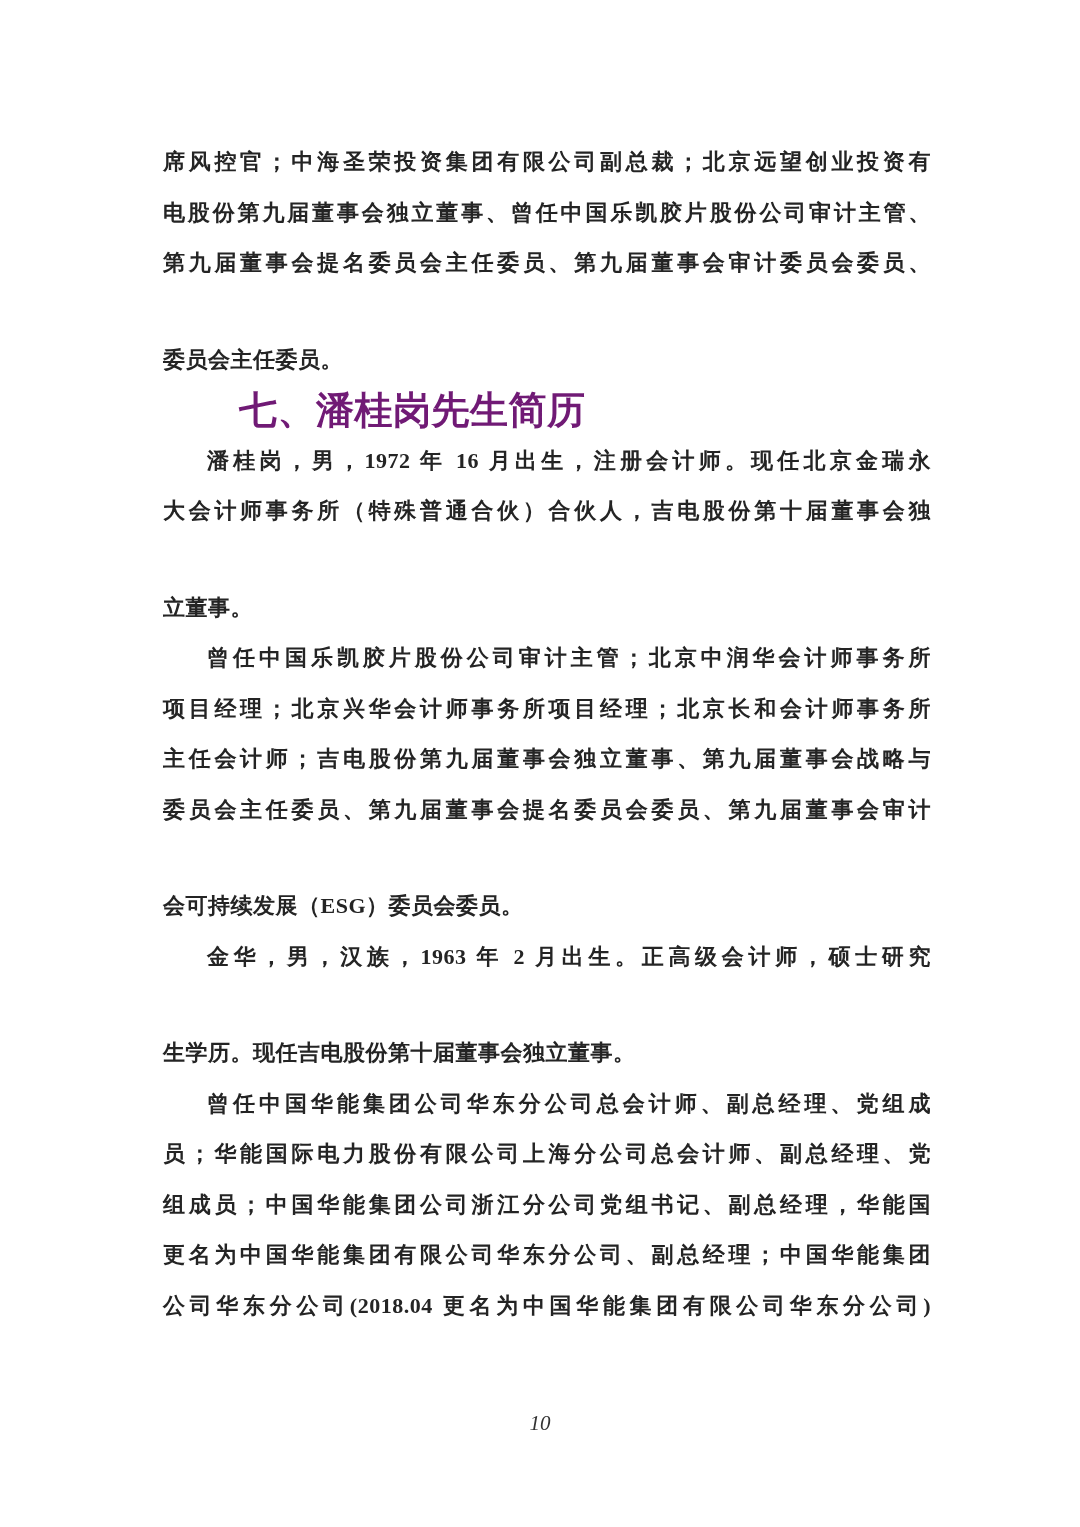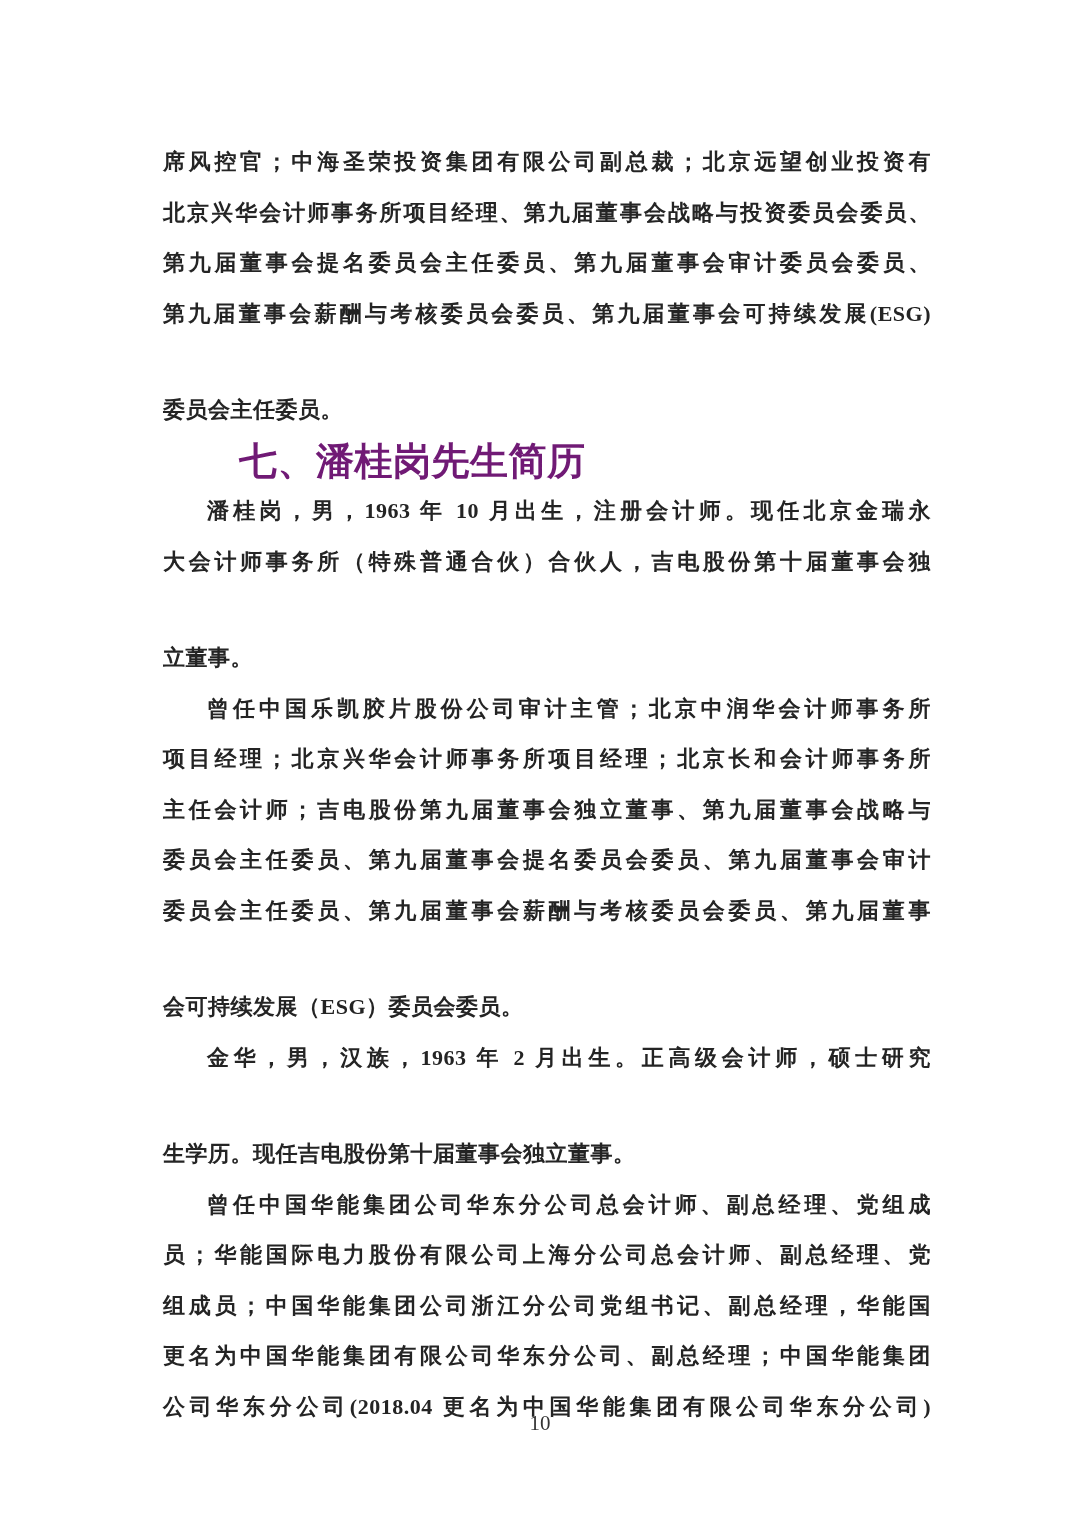--- a/index.html
+++ b/index.html
@@ -53,41 +53,40 @@
   }
   .page-num {
     position: absolute;
     top: 1408px;
     left: 0;
     width: 100%;
     text-align: center;
     font-size: 21px;
     line-height: 30px;
     color: #333333;
+    font-style: italic;
   }
 </style>
 </head>
 <body>
 
 <div class="page">
   <div class="text-col">
     <div class="line just">席风控官；中海圣荣投资集团有限公司副总裁；北京远望创业投资有</div>
-    <div class="line just">北京兴华会计师事务所项目经理、第九届董事会战略与投资委员会委员、</div>
+    <div class="line just">电股份第九届董事会独立董事、曾任中国乐凯胶片股份公司审计主管、</div>
     <div class="line just">第九届董事会提名委员会主任委员、第九届董事会审计委员会委员、</div>
-    <div class="line just">第九届董事会薪酬与考核委员会委员、第九届董事会可持续发展(ESG)</div>
     <div class="line end">委员会主任委员。</div>
     <div class="line heading">七、潘桂岗先生简历</div>
-    <div class="line just indent">潘桂岗，男，1963 年 10 月出生，注册会计师。现任北京金瑞永</div>
+    <div class="line just indent">潘桂岗，男，1972 年 16 月出生，注册会计师。现任北京金瑞永</div>
     <div class="line just">大会计师事务所（特殊普通合伙）合伙人，吉电股份第十届董事会独</div>
     <div class="line end">立董事。</div>
     <div class="line just indent">曾任中国乐凯胶片股份公司审计主管；北京中润华会计师事务所</div>
     <div class="line just">项目经理；北京兴华会计师事务所项目经理；北京长和会计师事务所</div>
     <div class="line just">主任会计师；吉电股份第九届董事会独立董事、第九届董事会战略与</div>
     <div class="line just">委员会主任委员、第九届董事会提名委员会委员、第九届董事会审计</div>
-    <div class="line just">委员会主任委员、第九届董事会薪酬与考核委员会委员、第九届董事</div>
     <div class="line end">会可持续发展（ESG）委员会委员。</div>
     <div class="line just indent">金华，男，汉族，1963 年 2 月出生。正高级会计师，硕士研究</div>
     <div class="line end">生学历。现任吉电股份第十届董事会独立董事。</div>
     <div class="line just indent">曾任中国华能集团公司华东分公司总会计师、副总经理、党组成</div>
     <div class="line just">员；华能国际电力股份有限公司上海分公司总会计师、副总经理、党</div>
     <div class="line just">组成员；中国华能集团公司浙江分公司党组书记、副总经理，华能国</div>
     <div class="line just">更名为中国华能集团有限公司华东分公司、副总经理；中国华能集团</div>
     <div class="line just">公司华东分公司(2018.04 更名为中国华能集团有限公司华东分公司)</div>
   </div>
   <div class="page-num">10</div>

